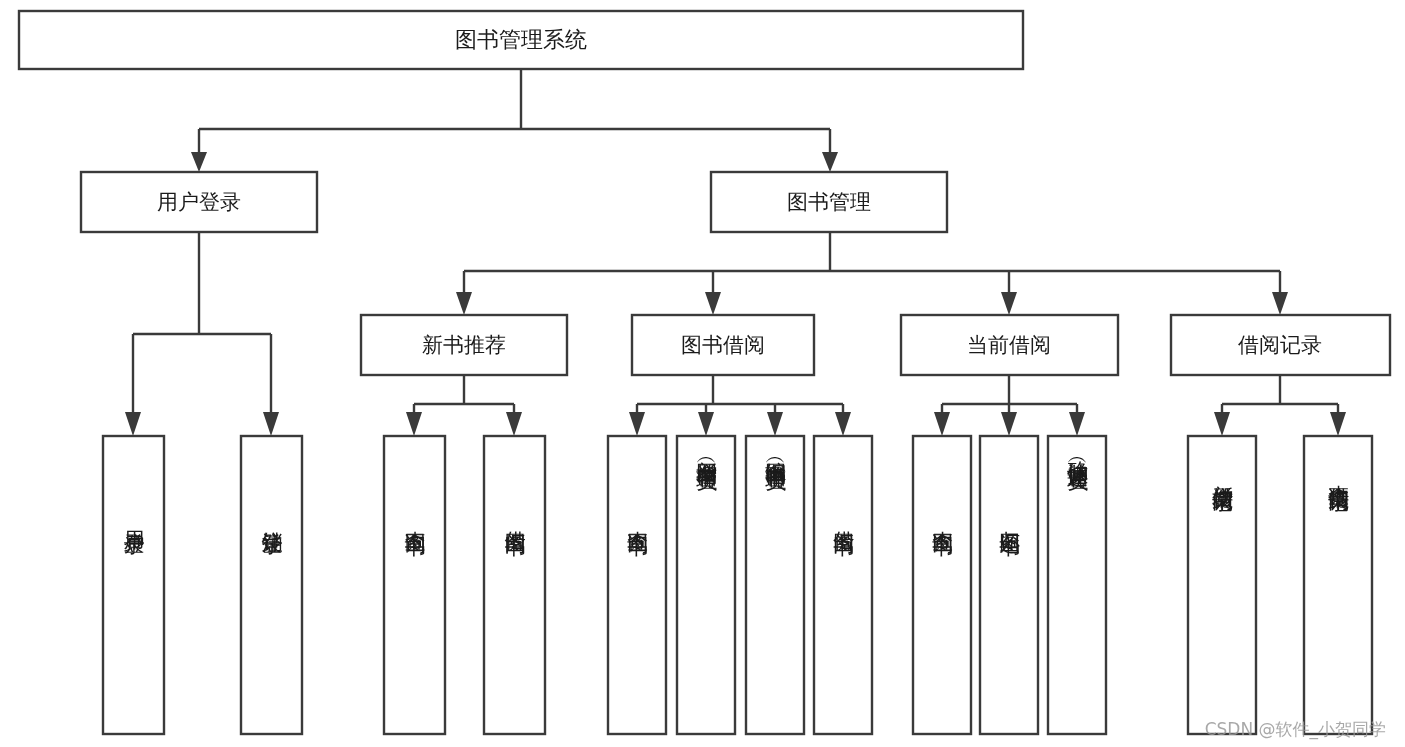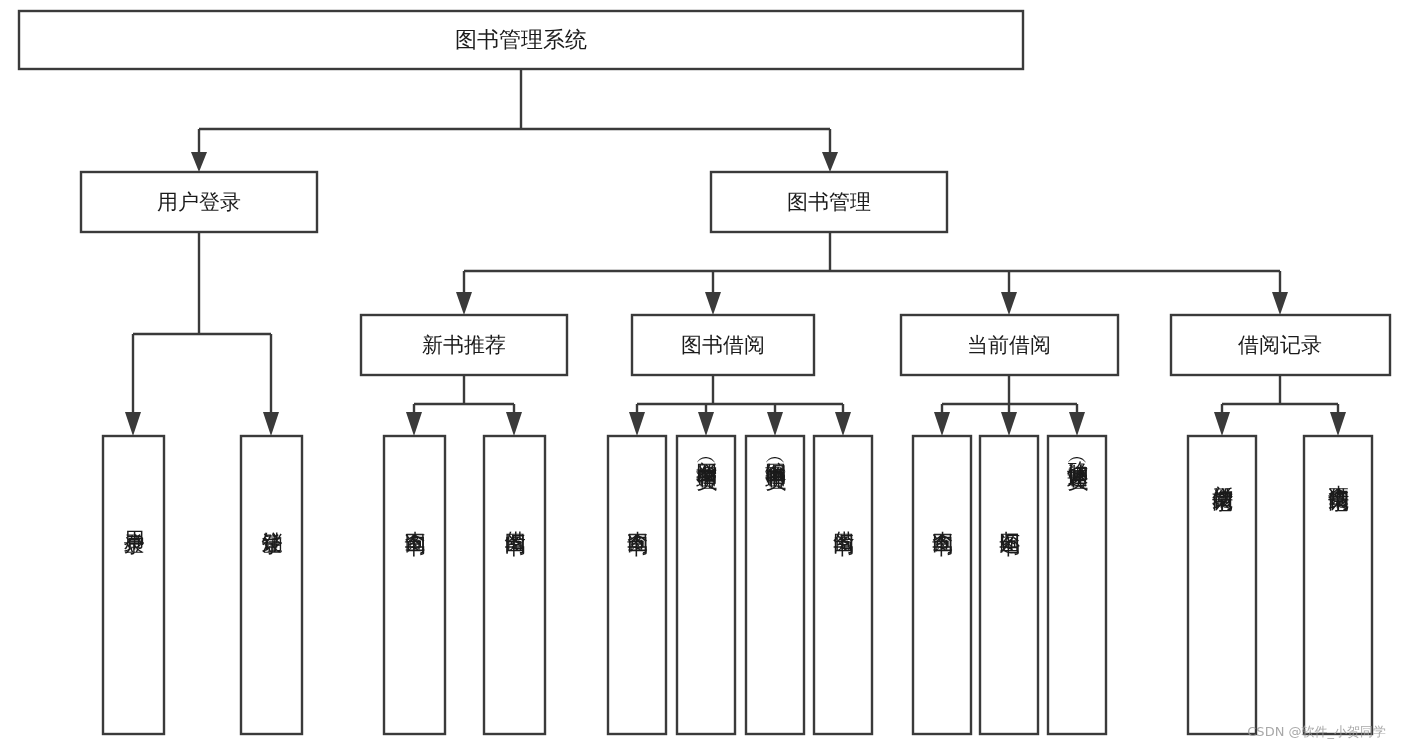--- a/index.html
+++ b/index.html
@@ -69,21 +69,21 @@
     line-height: 1.02;
     letter-spacing: 1.5px;
     color: #1b1b1b;
     white-space: nowrap;
   }
   .watermark {
     position: absolute;
     right: 8px;
     bottom: 6px;
     font-family: "DejaVu Sans", "Liberation Sans", sans-serif;
-    font-size: 13px;
+    font-size: 17px;
     color: #9a9a9a;
     opacity: 0.85;
     white-space: nowrap;
   }
 </style>
 </head>
 <body>
 
 <div id="diagram-root">
 

